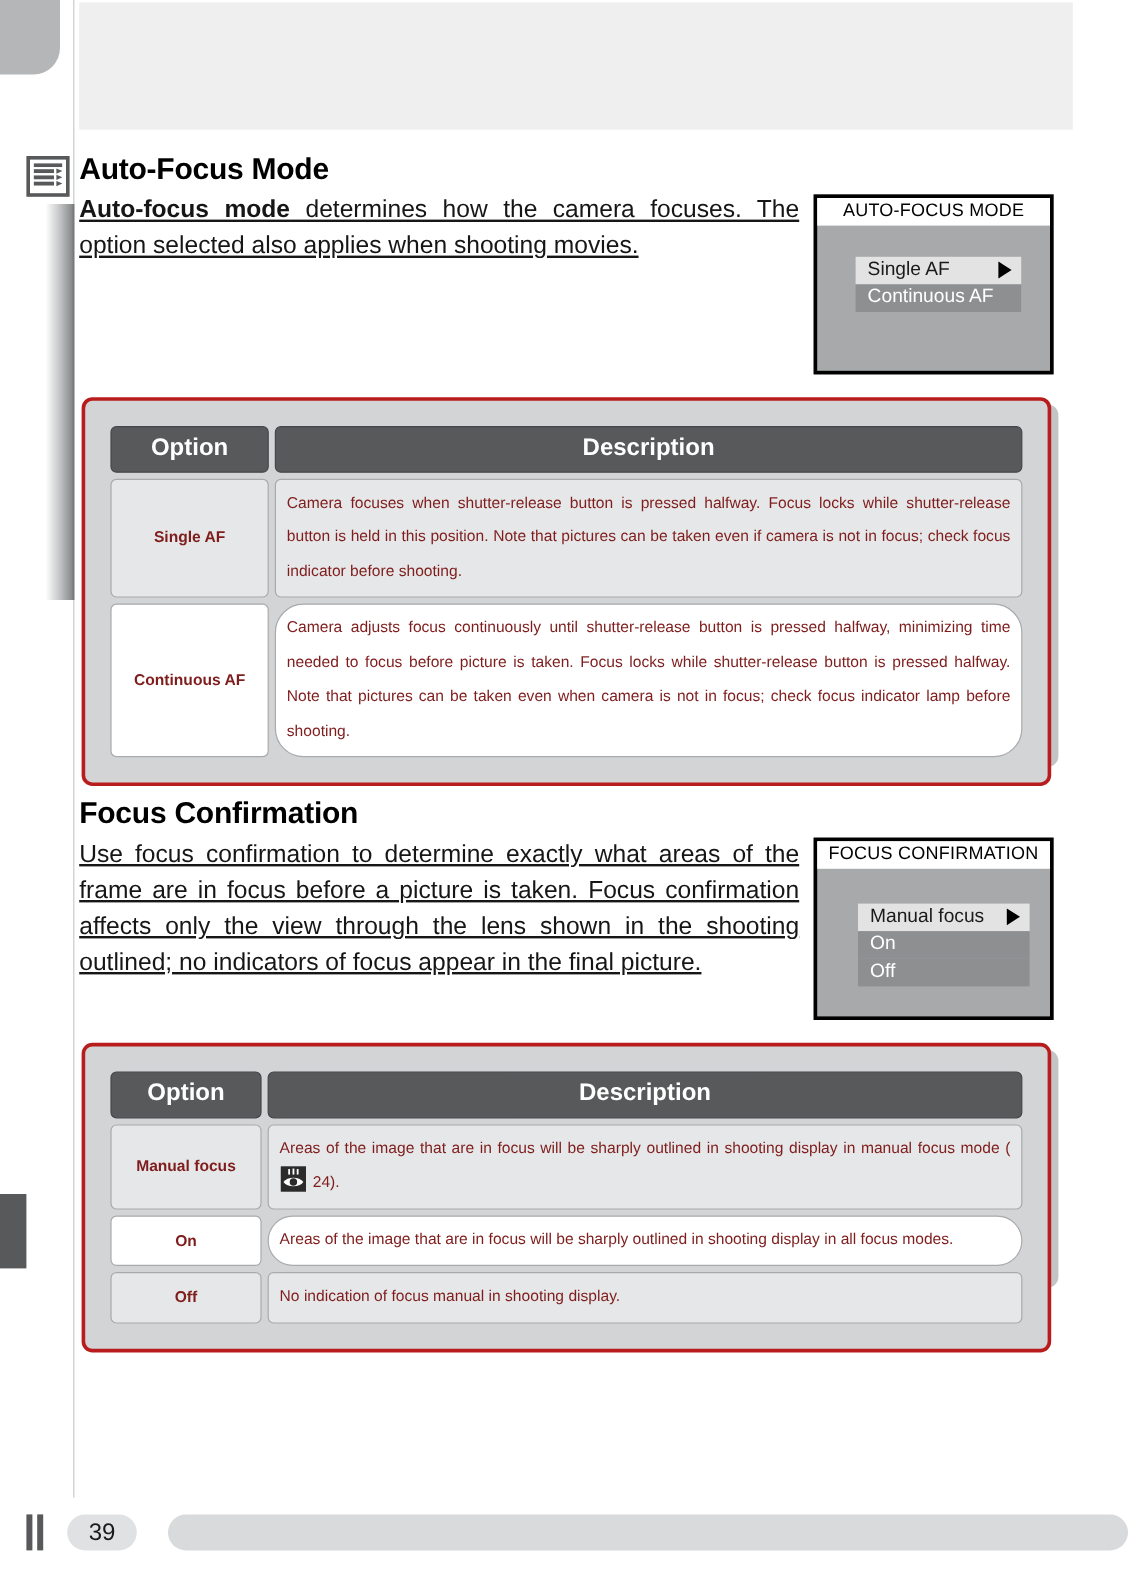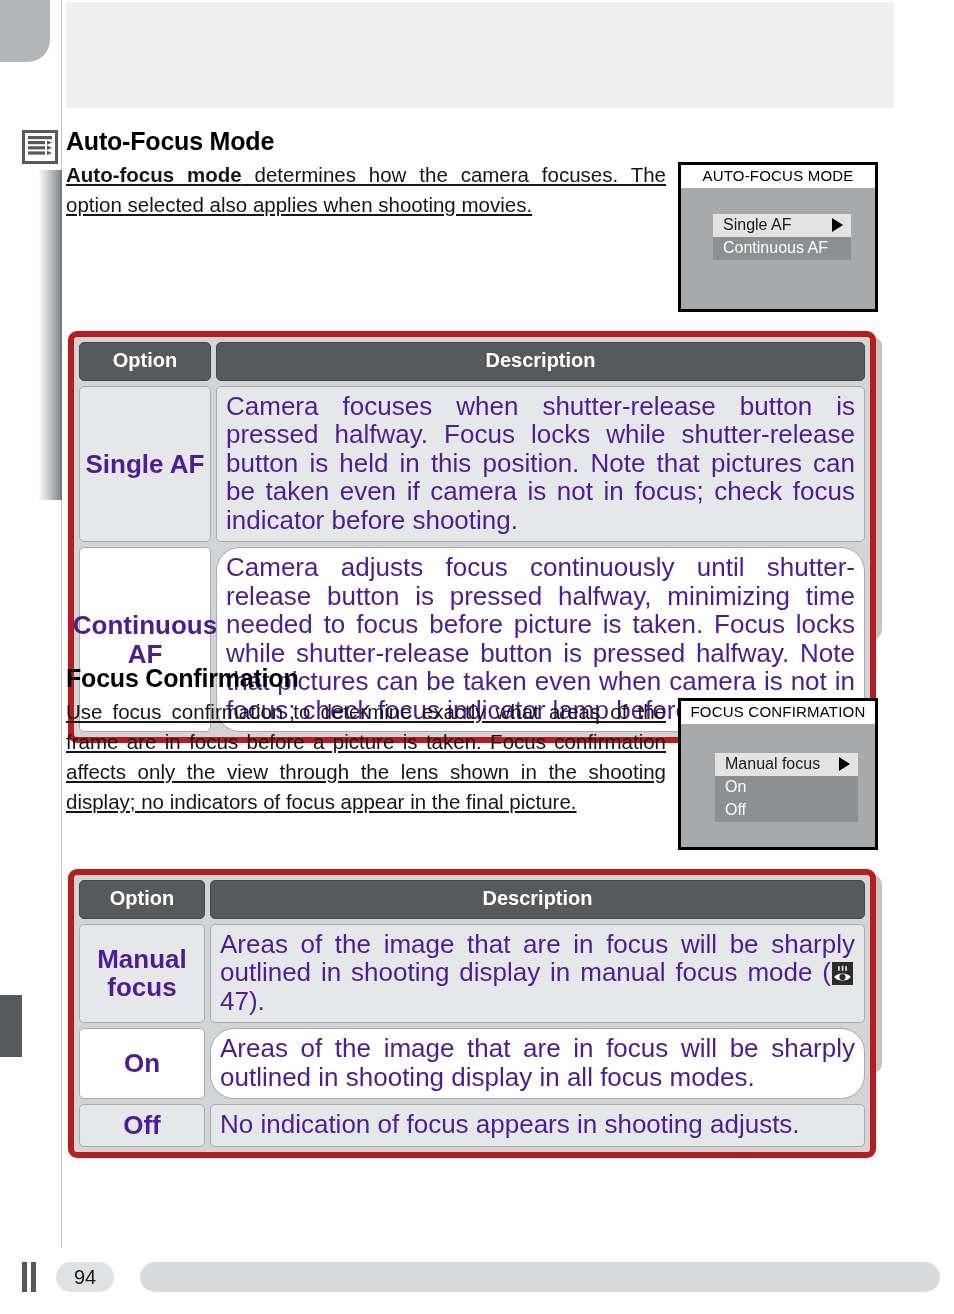--- a/index.html
+++ b/index.html
@@ -103,33 +103,33 @@
 
   
   .tbl-wrap { position: absolute; }
   .tbl-shadow {
     position: absolute; left: 6px; top: 6px;
     background: #c3c4c6; border-radius: 9px;
   }
   .tbl {
     position: relative;
     background: #d3d4d6;
-    border: 6px solid #b91c1c;
+    border: 3px solid #b91c1c;
     border-radius: 9px;
-    padding: 5px;
+    padding: 21px;
   }
   .trow { display: flex; gap: 5px; }
   .trow + .trow { margin-top: 5px; }
 
   .cell {
     border-radius: 5px;
     border: 1px solid #a9aaac;
-    font-size: 26px;
+    font-size: 13px;
     line-height: 28.5px;
-    color: #4c1d95;
+    color: #7f1d1d;
   }
   .hd {
     background: #58595b;
     color: #ffffff;
     font-weight: bold;
     font-size: 20px;
     text-align: center;
     padding: 3px 0 5px 0;
     border: 1px solid #46474a;
   }
@@ -232,21 +232,21 @@
         </div>
         <div class="trow">
           <div class="cell opt white" style="width:132px;">Continuous AF</div>
           <div class="cell desc white" style="flex:1;">Camera adjusts focus continuously until shutter-release button is pressed halfway, minimizing time needed to focus before picture is taken.  Focus locks while shutter-release button is pressed halfway.  Note that pictures can be taken even when camera is not in focus; check focus indicator lamp before shooting.</div>
         </div>
       </div>
     </div>
 
     <h2 class="sec-title" style="position:absolute; left:0px; top:664px;">Focus Confirmation</h2>
 
-    <p class="body para-block" style="position:absolute; left:0px; top:697px;">Use focus confirmation to determine exactly what areas of the frame are in focus before a picture is taken.  Focus confirmation affects only the view through the lens shown in the shooting display; no indicators of focus appear in the final picture.</p>
+    <p class="body para-block" style="position:absolute; left:0px; top:697px;">Use focus confirmation to determine exactly what areas of the frame are in focus before a picture is taken.  Focus confirmation affects only the view through the lens shown in the shooting outlined; no indicators of focus appear in the final picture.</p>
 
     <div class="menu-shot" style="left:612px; top:698px; width:200px; height:152px;">
       <div class="menu-title">FOCUS CONFIRMATION</div>
       <div class="menu-list" style="left:34px; top:52px; width:143px;">
         <div class="menu-item selected">
           <span>Manual focus</span>
           <span class="tri"></span>
         </div>
         <div class="menu-item">
           <span>On</span>
@@ -268,35 +268,35 @@
           <div class="cell opt" style="width:126px;">Manual focus</div>
           <div class="cell desc" style="flex:1;"><span>Areas of the image that are in focus will be sharply outlined in shooting display in manual focus mode (</span><span class="eye-icon">
               <svg width="21" height="21" viewBox="0 0 21 21">
                 <rect x="0" y="0" width="21" height="21" fill="#2b2b2b"></rect>
                 <rect x="6.2" y="2.2" width="1.5" height="4.6" fill="#fff"></rect>
                 <rect x="9.8" y="1.8" width="1.5" height="5" fill="#fff"></rect>
                 <rect x="13.3" y="2.2" width="1.5" height="4.6" fill="#fff"></rect>
                 <path d="M2.2 13 C5.5 8.2 15.5 8.2 18.8 13 C15.5 17.8 5.5 17.8 2.2 13 Z" fill="#fff"></path>
                 <circle cx="10.5" cy="13" r="3.1" fill="#2b2b2b"></circle>
               </svg>
-            </span><span> 47).</span></div>
+            </span><span> 24).</span></div>
         </div>
         <div class="trow">
           <div class="cell opt white" style="width:126px;">On</div>
           <div class="cell desc white" style="flex:1;">Areas of the image that are in focus will be sharply outlined in shooting display in all focus modes.</div>
         </div>
         <div class="trow">
           <div class="cell opt" style="width:126px;">Off</div>
-          <div class="cell desc" style="flex:1; text-align:left;">No indication of focus appears in shooting adjusts.</div>
+          <div class="cell desc" style="flex:1; text-align:left;">No indication of focus manual in shooting display.</div>
         </div>
       </div>
     </div>
 
   </div>
 
   <div class="foot-bars">
     <i></i>
       <i></i>
   </div>
-  <div class="page-num">94</div>
+  <div class="page-num">39</div>
   <div class="foot-bar-long"></div>
 
 </div>
 
 </body></html>

